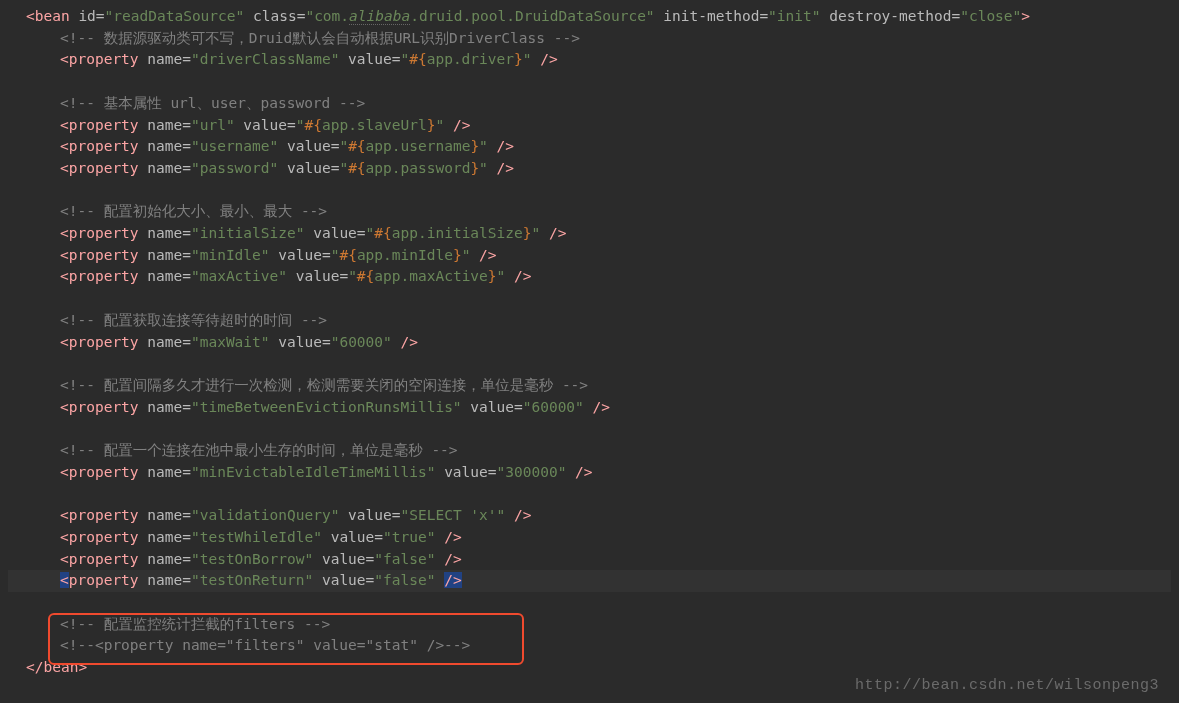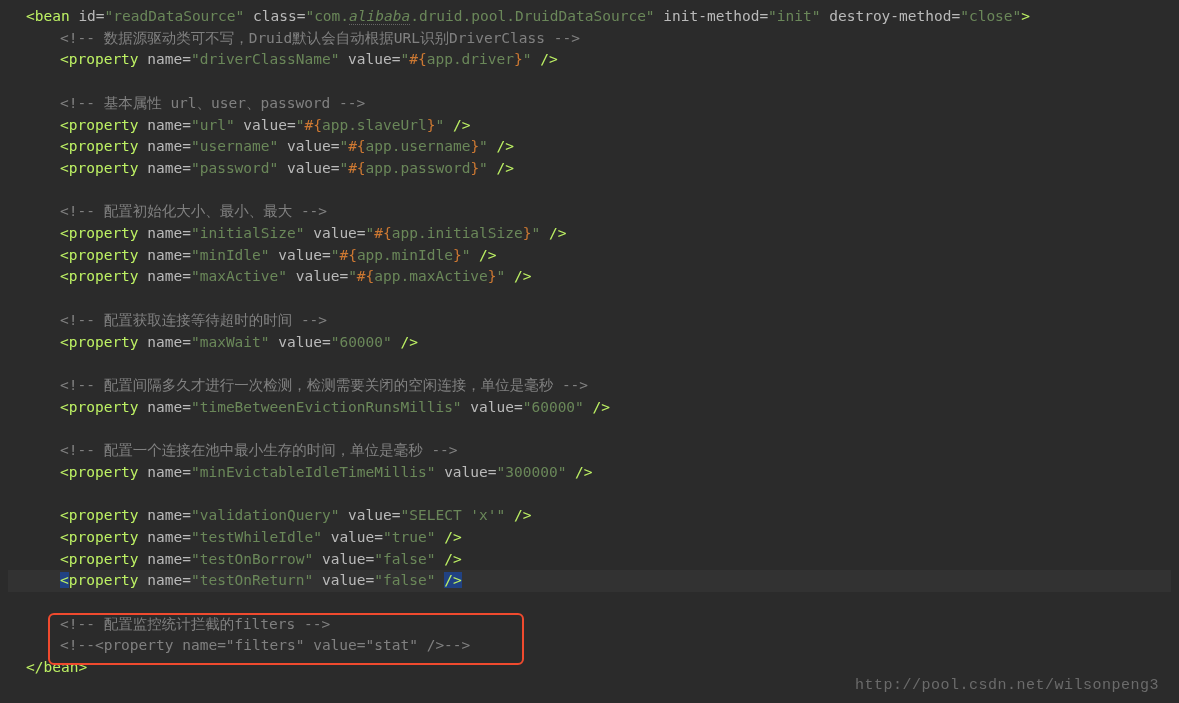--- a/index.html
+++ b/index.html
@@ -26,21 +26,21 @@
   font-family: 'Courier New', monospace;
   font-size: 15px;
   letter-spacing: 0.5px;
 }
 .highlight-box {
   position: absolute;
   border: 2px solid #f04a2e;
   border-radius: 6px;
   pointer-events: none;
 }
-.tag { color: #bef264; }
+.tag { color: #fca5a5; }
 .attr-name { color: #bababa; }
 .attr-value { color: #6a8759; }
 .comment { color: #808080; }
 .expr { color: #cc7832; }
 .cursor-line {
   background: #323232;
   display: inline-block;
   width: 100%;
 }
 .dotted-underline {
@@ -48,13 +48,13 @@
   font-style: italic;
 }
 .ind1 { padding-left: 18px; }
 .ind2 { padding-left: 52px; }
 </style>
 </head>
 <body>
 
 <div class="code-area" id="code"><div class="ind1"><span class="tag">&lt;bean</span> <span class="attr-name">id</span><span class="attr-name">=</span><span class="attr-value">"readDataSource"</span> <span class="attr-name">class</span><span class="attr-name">=</span><span class="attr-value">"com.<span class="dotted-underline">alibaba</span>.druid.pool.DruidDataSource"</span> <span class="attr-name">init-method</span><span class="attr-name">=</span><span class="attr-value">"init"</span> <span class="attr-name">destroy-method</span><span class="attr-name">=</span><span class="attr-value">"close"</span><span class="tag">&gt;</span></div><div class="ind2"><span class="comment">&lt;!-- 数据源驱动类可不写，Druid默认会自动根据URL识别DriverClass --&gt;</span></div><div class="ind2"><span class="tag">&lt;property</span> <span class="attr-name">name</span><span class="attr-name">=</span><span class="attr-value">"driverClassName"</span> <span class="attr-name">value</span><span class="attr-name">=</span><span class="attr-value">"</span><span class="expr">#{</span><span class="attr-value">app.driver</span><span class="expr">}</span><span class="attr-value">"</span> <span class="tag">/&gt;</span></div><div>&nbsp;</div><div class="ind2"><span class="comment">&lt;!-- 基本属性 url、user、password --&gt;</span></div><div class="ind2"><span class="tag">&lt;property</span> <span class="attr-name">name</span><span class="attr-name">=</span><span class="attr-value">"url"</span> <span class="attr-name">value</span><span class="attr-name">=</span><span class="attr-value">"</span><span class="expr">#{</span><span class="attr-value">app.slaveUrl</span><span class="expr">}</span><span class="attr-value">"</span> <span class="tag">/&gt;</span></div><div class="ind2"><span class="tag">&lt;property</span> <span class="attr-name">name</span><span class="attr-name">=</span><span class="attr-value">"username"</span> <span class="attr-name">value</span><span class="attr-name">=</span><span class="attr-value">"</span><span class="expr">#{</span><span class="attr-value">app.username</span><span class="expr">}</span><span class="attr-value">"</span> <span class="tag">/&gt;</span></div><div class="ind2"><span class="tag">&lt;property</span> <span class="attr-name">name</span><span class="attr-name">=</span><span class="attr-value">"password"</span> <span class="attr-name">value</span><span class="attr-name">=</span><span class="attr-value">"</span><span class="expr">#{</span><span class="attr-value">app.password</span><span class="expr">}</span><span class="attr-value">"</span> <span class="tag">/&gt;</span></div><div>&nbsp;</div><div class="ind2"><span class="comment">&lt;!-- 配置初始化大小、最小、最大 --&gt;</span></div><div class="ind2"><span class="tag">&lt;property</span> <span class="attr-name">name</span><span class="attr-name">=</span><span class="attr-value">"initialSize"</span> <span class="attr-name">value</span><span class="attr-name">=</span><span class="attr-value">"</span><span class="expr">#{</span><span class="attr-value">app.initialSize</span><span class="expr">}</span><span class="attr-value">"</span> <span class="tag">/&gt;</span></div><div class="ind2"><span class="tag">&lt;property</span> <span class="attr-name">name</span><span class="attr-name">=</span><span class="attr-value">"minIdle"</span> <span class="attr-name">value</span><span class="attr-name">=</span><span class="attr-value">"</span><span class="expr">#{</span><span class="attr-value">app.minIdle</span><span class="expr">}</span><span class="attr-value">"</span> <span class="tag">/&gt;</span></div><div class="ind2"><span class="tag">&lt;property</span> <span class="attr-name">name</span><span class="attr-name">=</span><span class="attr-value">"maxActive"</span> <span class="attr-name">value</span><span class="attr-name">=</span><span class="attr-value">"</span><span class="expr">#{</span><span class="attr-value">app.maxActive</span><span class="expr">}</span><span class="attr-value">"</span> <span class="tag">/&gt;</span></div><div>&nbsp;</div><div class="ind2"><span class="comment">&lt;!-- 配置获取连接等待超时的时间 --&gt;</span></div><div class="ind2"><span class="tag">&lt;property</span> <span class="attr-name">name</span><span class="attr-name">=</span><span class="attr-value">"maxWait"</span> <span class="attr-name">value</span><span class="attr-name">=</span><span class="attr-value">"60000"</span> <span class="tag">/&gt;</span></div><div>&nbsp;</div><div class="ind2"><span class="comment">&lt;!-- 配置间隔多久才进行一次检测，检测需要关闭的空闲连接，单位是毫秒 --&gt;</span></div><div class="ind2"><span class="tag">&lt;property</span> <span class="attr-name">name</span><span class="attr-name">=</span><span class="attr-value">"timeBetweenEvictionRunsMillis"</span> <span class="attr-name">value</span><span class="attr-name">=</span><span class="attr-value">"60000"</span> <span class="tag">/&gt;</span></div><div>&nbsp;</div><div class="ind2"><span class="comment">&lt;!-- 配置一个连接在池中最小生存的时间，单位是毫秒 --&gt;</span></div><div class="ind2"><span class="tag">&lt;property</span> <span class="attr-name">name</span><span class="attr-name">=</span><span class="attr-value">"minEvictableIdleTimeMillis"</span> <span class="attr-name">value</span><span class="attr-name">=</span><span class="attr-value">"300000"</span> <span class="tag">/&gt;</span></div><div>&nbsp;</div><div class="ind2"><span class="tag">&lt;property</span> <span class="attr-name">name</span><span class="attr-name">=</span><span class="attr-value">"validationQuery"</span> <span class="attr-name">value</span><span class="attr-name">=</span><span class="attr-value">"SELECT 'x'"</span> <span class="tag">/&gt;</span></div><div class="ind2"><span class="tag">&lt;property</span> <span class="attr-name">name</span><span class="attr-name">=</span><span class="attr-value">"testWhileIdle"</span> <span class="attr-name">value</span><span class="attr-name">=</span><span class="attr-value">"true"</span> <span class="tag">/&gt;</span></div><div class="ind2"><span class="tag">&lt;property</span> <span class="attr-name">name</span><span class="attr-name">=</span><span class="attr-value">"testOnBorrow"</span> <span class="attr-name">value</span><span class="attr-name">=</span><span class="attr-value">"false"</span> <span class="tag">/&gt;</span></div><div class="cursor-line ind2"><span class="tag" style="background:#214283">&lt;</span><span class="tag">property</span> <span class="attr-name">name</span><span class="attr-name">=</span><span class="attr-value">"testOnReturn"</span> <span class="attr-name">value</span><span class="attr-name">=</span><span class="attr-value">"false"</span> <span class="tag" style="background:#214283">/&gt;</span></div><div>&nbsp;</div><div class="ind2"><span class="comment">&lt;!-- 配置监控统计拦截的filters --&gt;</span></div><div class="ind2"><span class="comment">&lt;!--&lt;property name="filters" value="stat" /&gt;--&gt;</span></div><div class="ind1"><span class="tag">&lt;/bean&gt;</span></div></div>
 <div class="highlight-box" id="hbox" style="top: 613px; left: 48px; width: 476px; height: 52px;"></div>
-<div class="watermark">http://pool.csdn.net/wilsonpeng3</div>
+<div class="watermark">http://bean.csdn.net/wilsonpeng3</div>
 
 </body></html>

